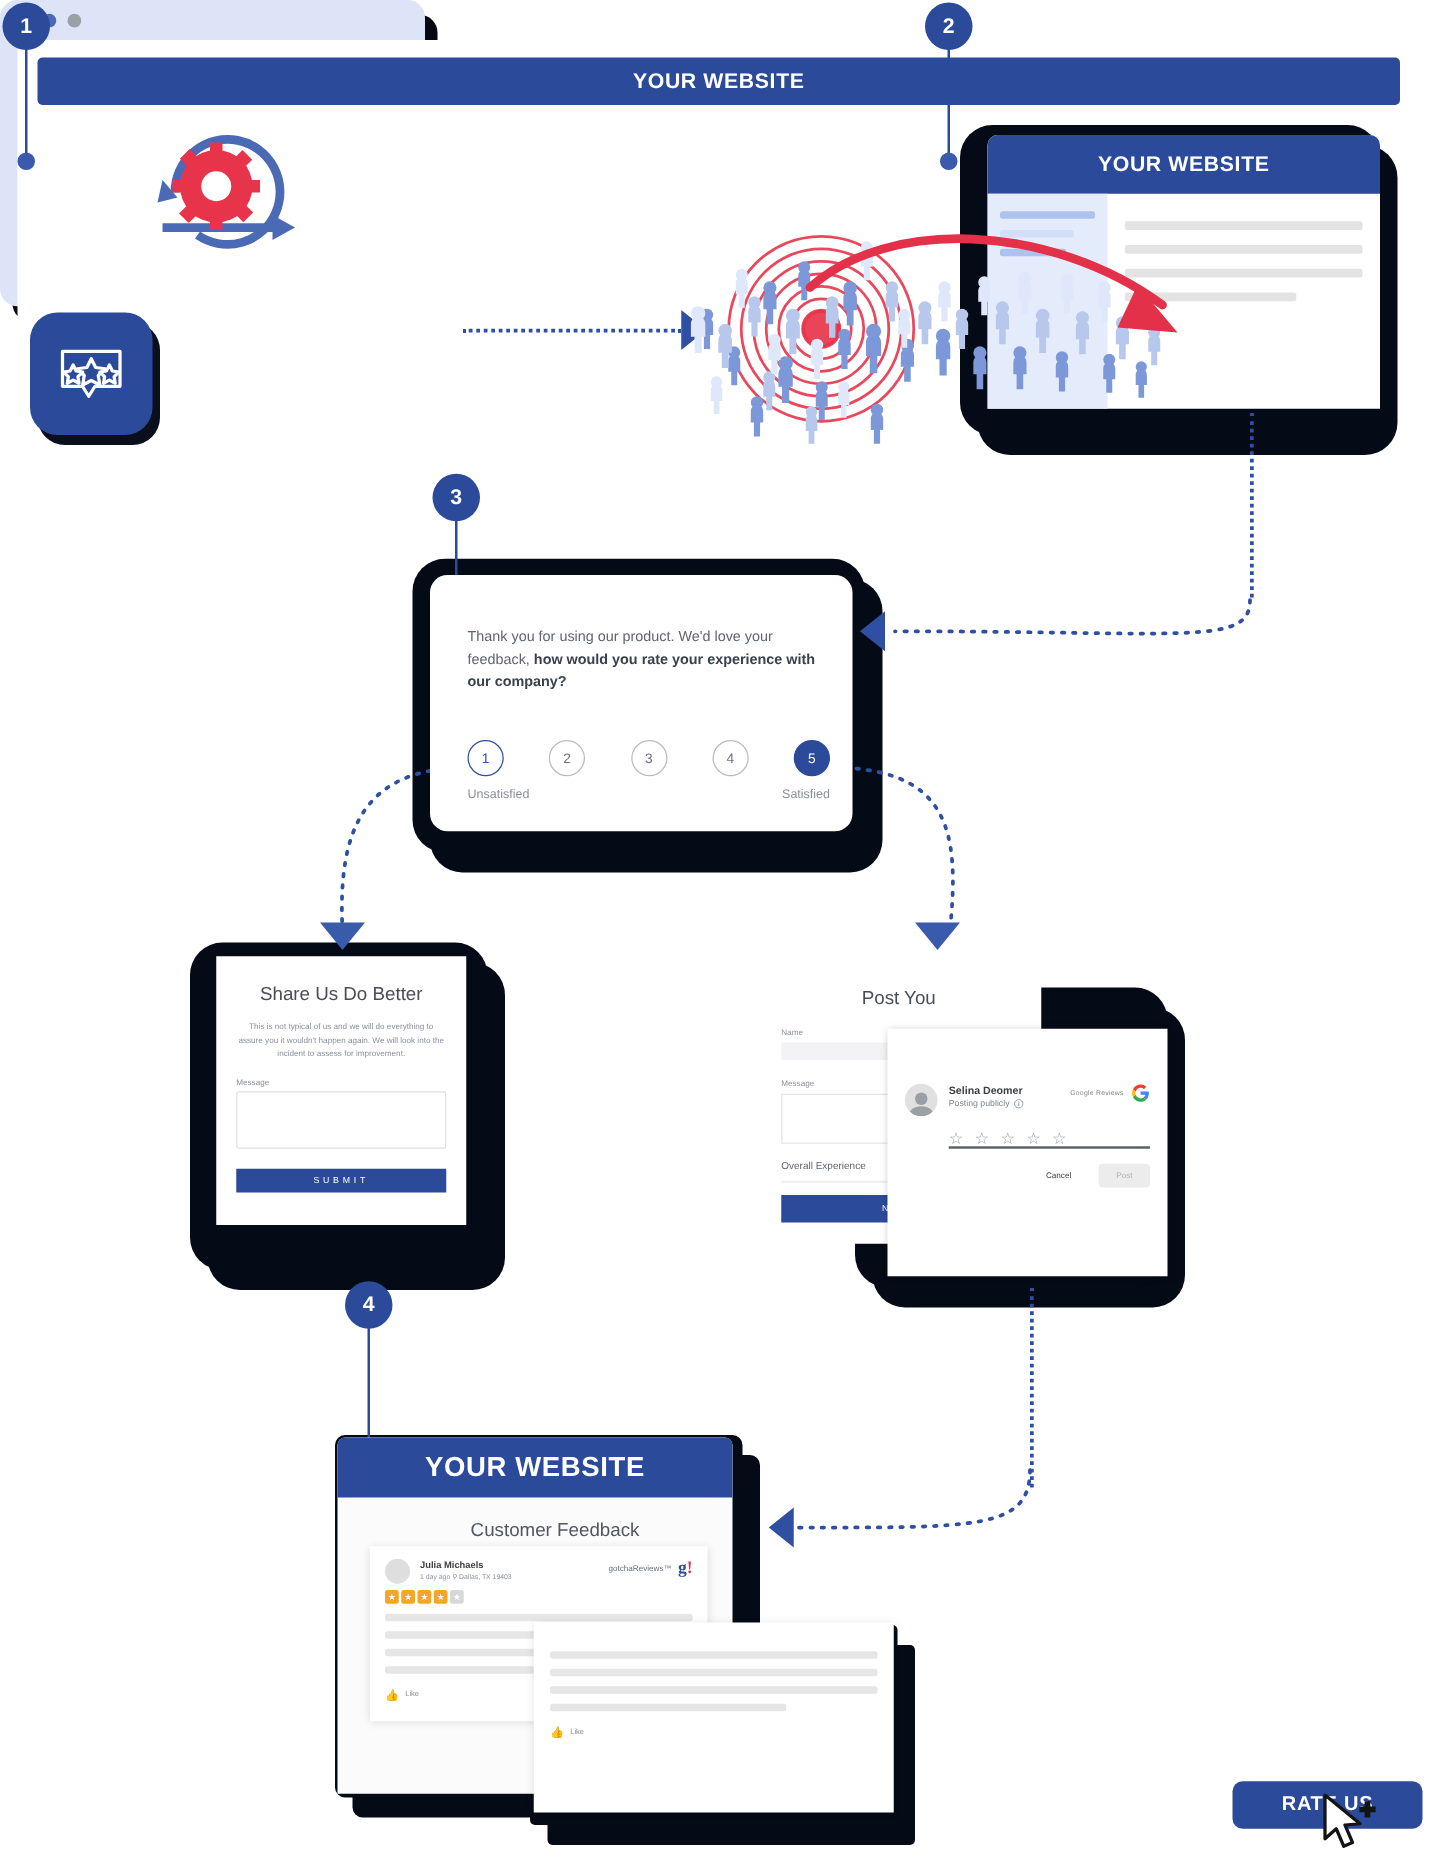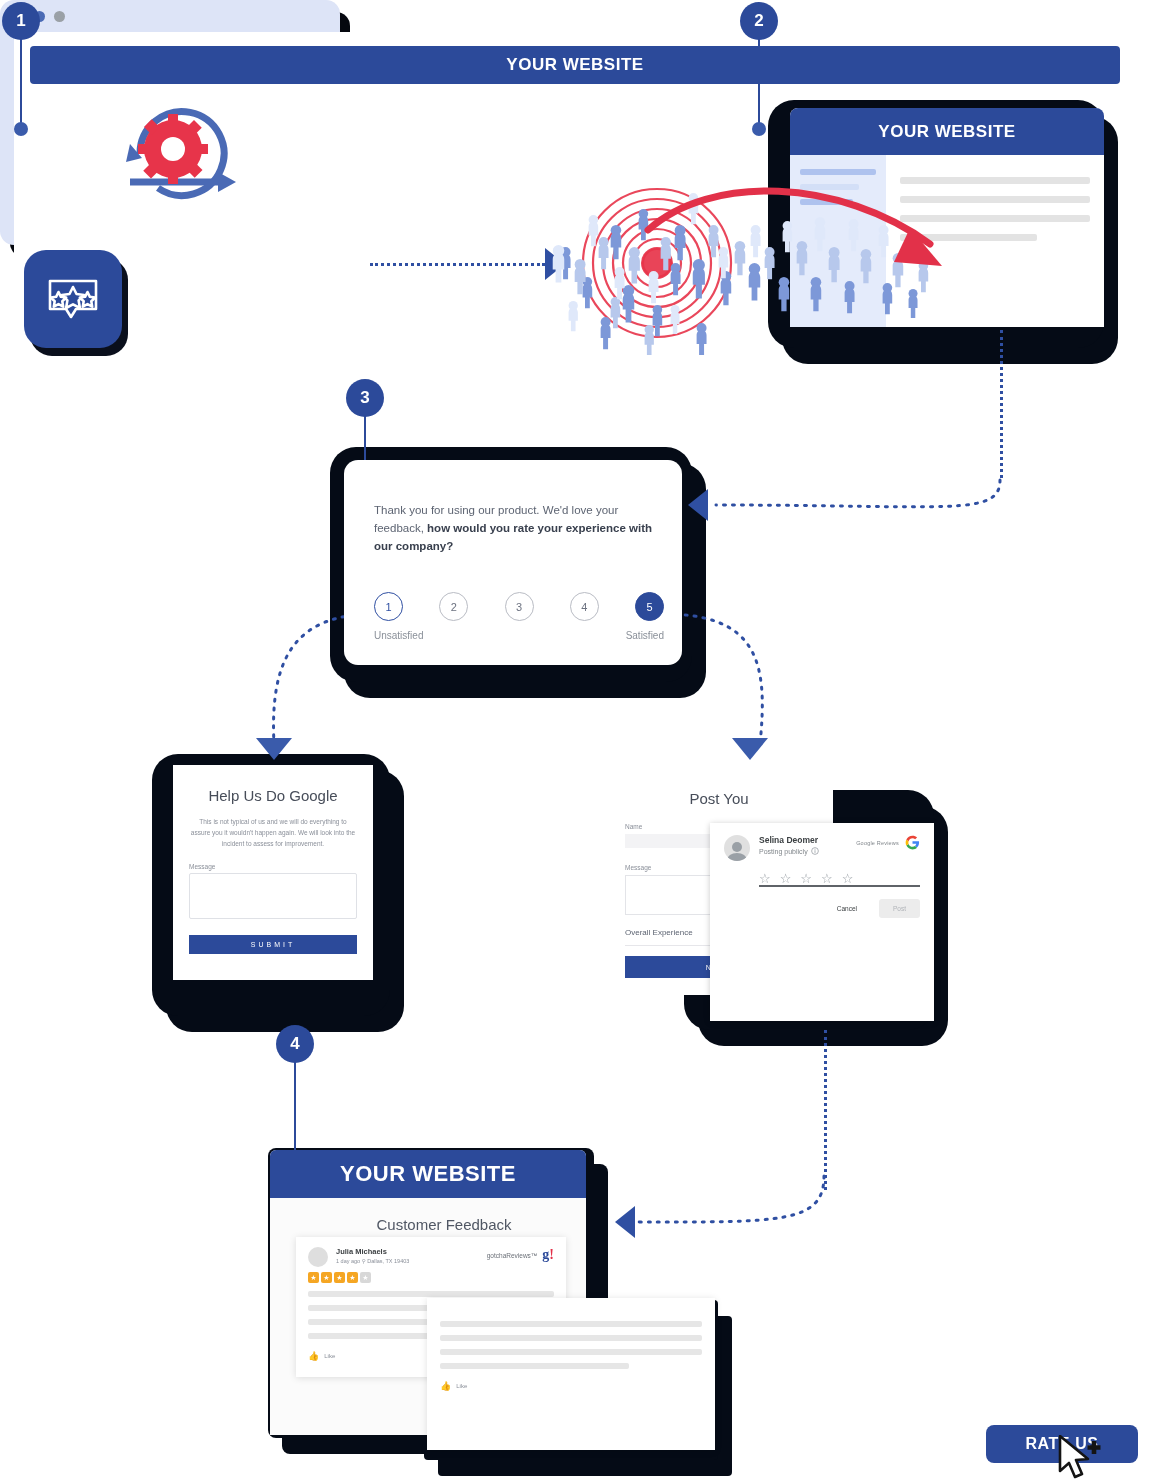--- a/index.html
+++ b/index.html
@@ -101,21 +101,21 @@
   #card5 .ta{height:38px;border:1px solid #e3e4e8;}
   #card5 .oe{margin:13px 0 0 0;font-size:8px;color:#5d6472;}
   #card5 .rule{margin-top:8px;height:1px;background:#e6e6ea;}
   #card5 .nxt{margin-top:10px;height:22px;background:#2c4a9a;color:#fff;font-size:7px;
               letter-spacing:2px;display:flex;align-items:center;justify-content:center;}
 
   
   #gdlg{position:absolute;left:710px;top:823px;width:224px;height:198px;background:#fff;
         z-index:22;box-shadow:0 1px 6px rgba(0,0,0,.22);padding:12px 14px 0 14px;
         box-sizing:border-box;}
-  #gdlg .hdr{display:flex;align-items:flex-start;gap:9px;}
+  #gdlg .hdr{display:flex;align-items:flex-start;gap:9px;margin-top:32px;}
   #gdlg .av{width:26px;height:26px;border-radius:50%;background:#e0e0e0;
             display:flex;align-items:flex-end;justify-content:center;overflow:hidden;}
   #gdlg .nm{font-size:8.5px;font-weight:700;color:#3c4043;}
   #gdlg .pp{font-size:7px;color:#80868b;margin-top:2px;display:flex;align-items:center;gap:3px;}
   #gdlg .brand{margin-left:auto;display:flex;align-items:center;gap:6px;}
   #gdlg .brandtxt{font-size:5.5px;color:#80868b;letter-spacing:.2px;}
   #gdlg .stars{display:flex;gap:9px;margin:11px 0 0 35px;}
   #gdlg .stars span{font-size:13px;color:#9aa0a6;line-height:1;}
   #gdlg .box{margin:9px 0 0 35px;height:66px;background:#f5f5f5;padding:9px 10px 0 10px;
              box-sizing:border-box;font-size:7.5px;color:#80868b;}
@@ -467,21 +467,21 @@
   </svg>
   <div class="tri-down" style="left:256px;top:738px;"></div>
 
   <svg style="position:absolute;left:650px;top:604px;width:160px;height:160px;z-index:6;">
     <path d="M8 10 C110 8, 118 60, 110 140" fill="none" stroke="#2f4fa2" stroke-width="3" stroke-dasharray="2 7" stroke-linecap="round"></path>
   </svg>
   <div class="tri-down" style="left:732px;top:738px;"></div>
 
   <div class="shadowbox" id="card4shadow" style="background:#050b16;"></div>
   <div id="card4">
-    <h2>Help Us Do Google</h2>
+    <h2>Share Us Do Better</h2>
     <div class="desc">This is not typical of us and we will do everything to assure you it wouldn't happen again. We will look into the incident to assess for improvement.</div>
     <div class="lbl">Message</div>
     <div class="ta"></div>
     <div class="sub">SUBMIT</div>
   </div>
 
   <div class="shadowbox" id="card5shadow" style="background:#050b16;"></div>
   <div id="card5">
     <h2>Post You</h2>
     <div class="lbl">Name</div>

